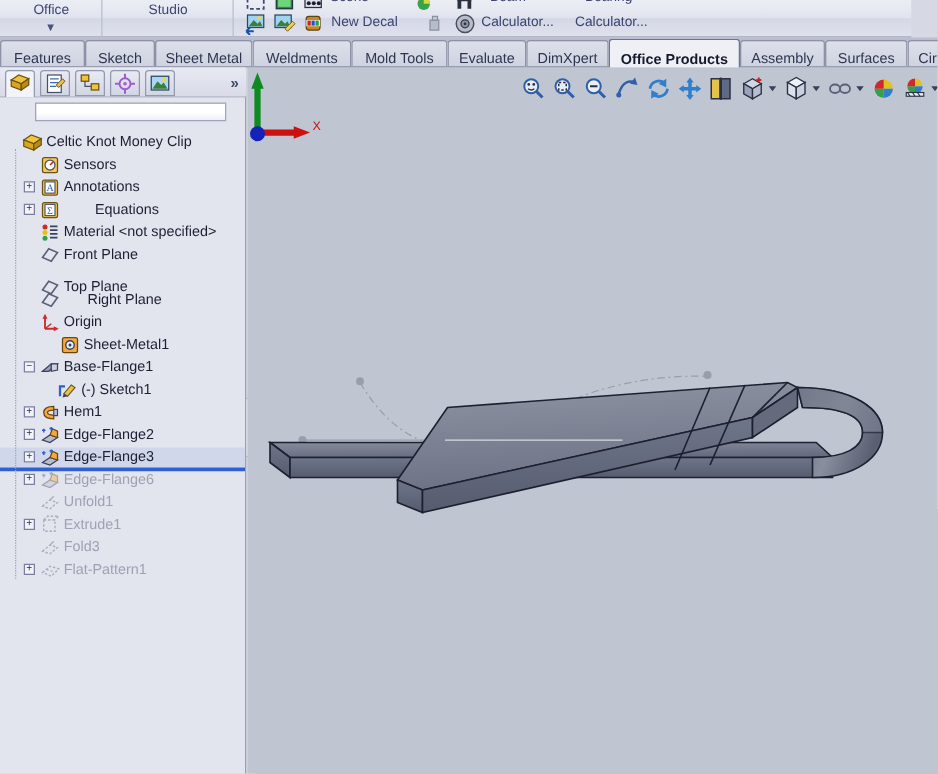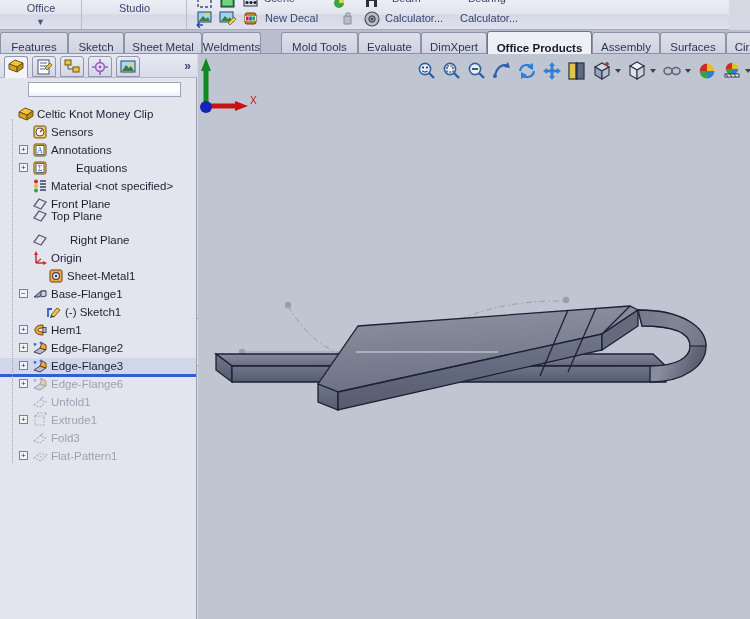--- a/index.html
+++ b/index.html
@@ -275,21 +275,21 @@
   <div id="tabstrip">
       <div class="cmdtab" style="left: 0px; width: 68px;">
         <span>Features</span>
       </div>
       <div class="cmdtab" style="left: 68px; width: 56px;">
         <span>Sketch</span>
       </div>
       <div class="cmdtab" style="left: 124px; width: 78px;">
         <span>Sheet Metal</span>
       </div>
-      <div class="cmdtab" style="left: 202px; width: 59px;">
+      <div class="cmdtab" style="left: 202px; width: 79px;">
         <span>Weldments</span>
       </div>
       <div class="cmdtab" style="left: 281px; width: 77px;">
         <span>Mold Tools</span>
       </div>
       <div class="cmdtab" style="left: 358px; width: 63px;">
         <span>Evaluate</span>
       </div>
       <div class="cmdtab" style="left: 421px; width: 66px;">
         <span>DimXpert</span>
@@ -399,21 +399,21 @@
               <path d="M8 3h6M8 6h6M8 9h6M8 12h6" stroke="#3a4060" stroke-width="1.4"></path>
             </svg></span>
           <span class="tlabel" style="left: 51px;">Material &lt;not specified&gt;</span>
         </div>
         <div class="trow" style="top: 91px;">
           <span class="ticon" style="left: 32px;"><svg width="16" height="16" viewBox="0 0 16 16" style="opacity:1">
               <path d="M2 10 L7 3 L14 6 L9 13 Z" fill="none" stroke="#5a6078" stroke-width="1.3"></path>
             </svg></span>
           <span class="tlabel" style="left: 51px;">Front Plane</span>
         </div>
-        <div class="trow" style="top: 103px;">
+        <div class="trow" style="top: 117px;">
           <span class="ticon" style="left: 32px;"><svg width="16" height="16" viewBox="0 0 16 16" style="opacity:1">
               <path d="M2 10 L7 3 L14 6 L9 13 Z" fill="none" stroke="#5a6078" stroke-width="1.3"></path>
             </svg></span>
           <span class="tlabel" style="left: 51px;">Top Plane</span>
         </div>
         <div class="trow" style="top: 127px;">
           <span class="ticon" style="left: 32px;"><svg width="16" height="16" viewBox="0 0 16 16" style="opacity:1">
               <path d="M2 10 L7 3 L14 6 L9 13 Z" fill="none" stroke="#5a6078" stroke-width="1.3"></path>
             </svg></span>
           <span class="tlabel" style="left: 51px; margin-left: 19px;">Right Plane</span>

